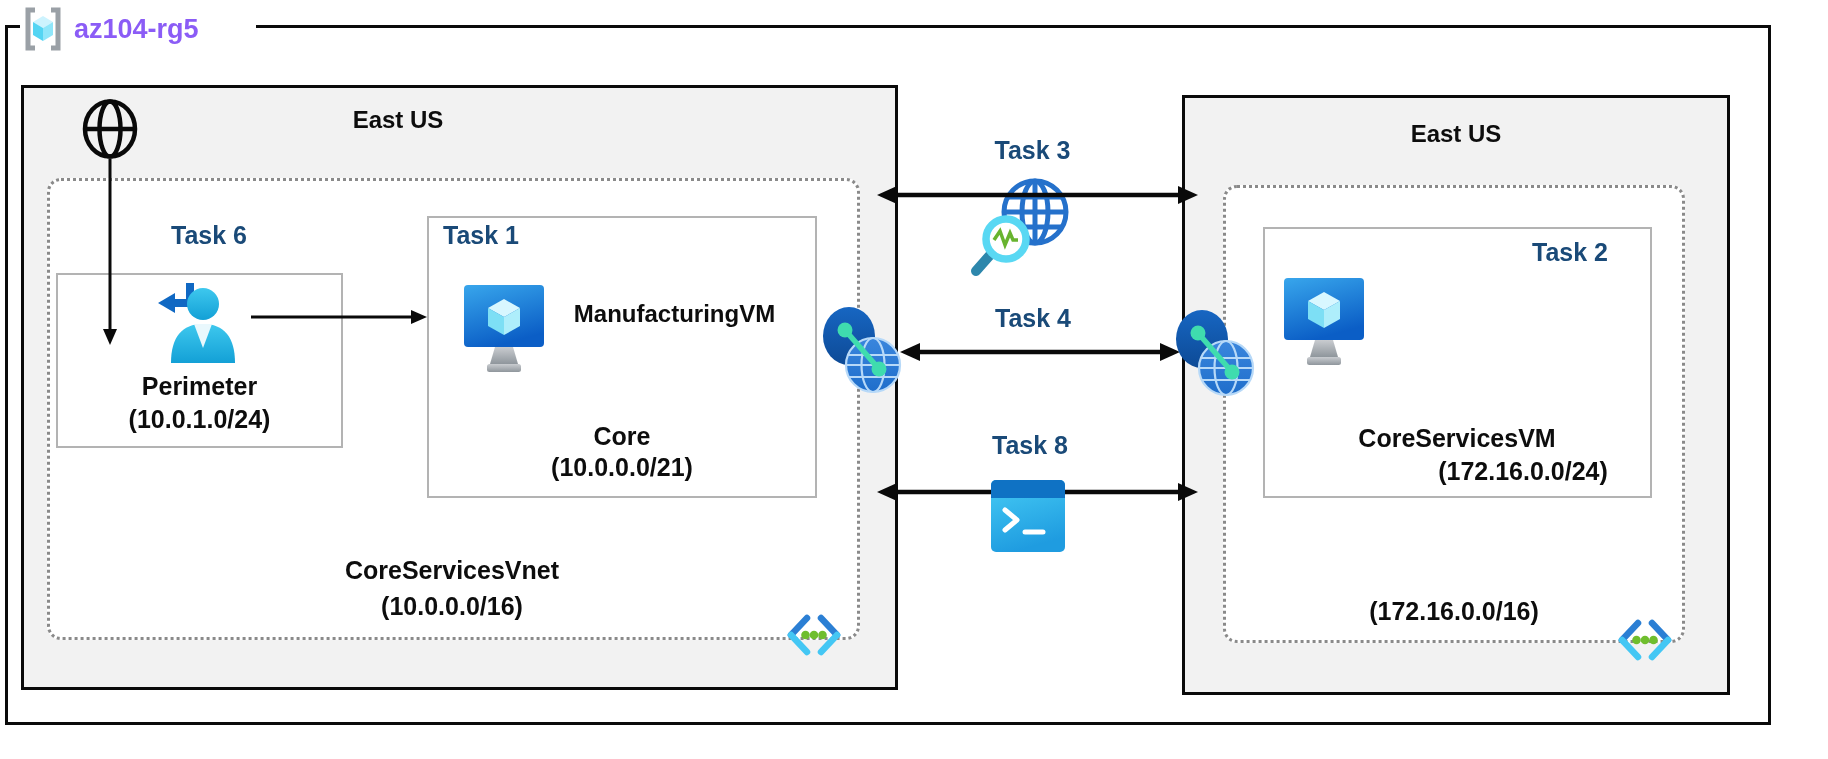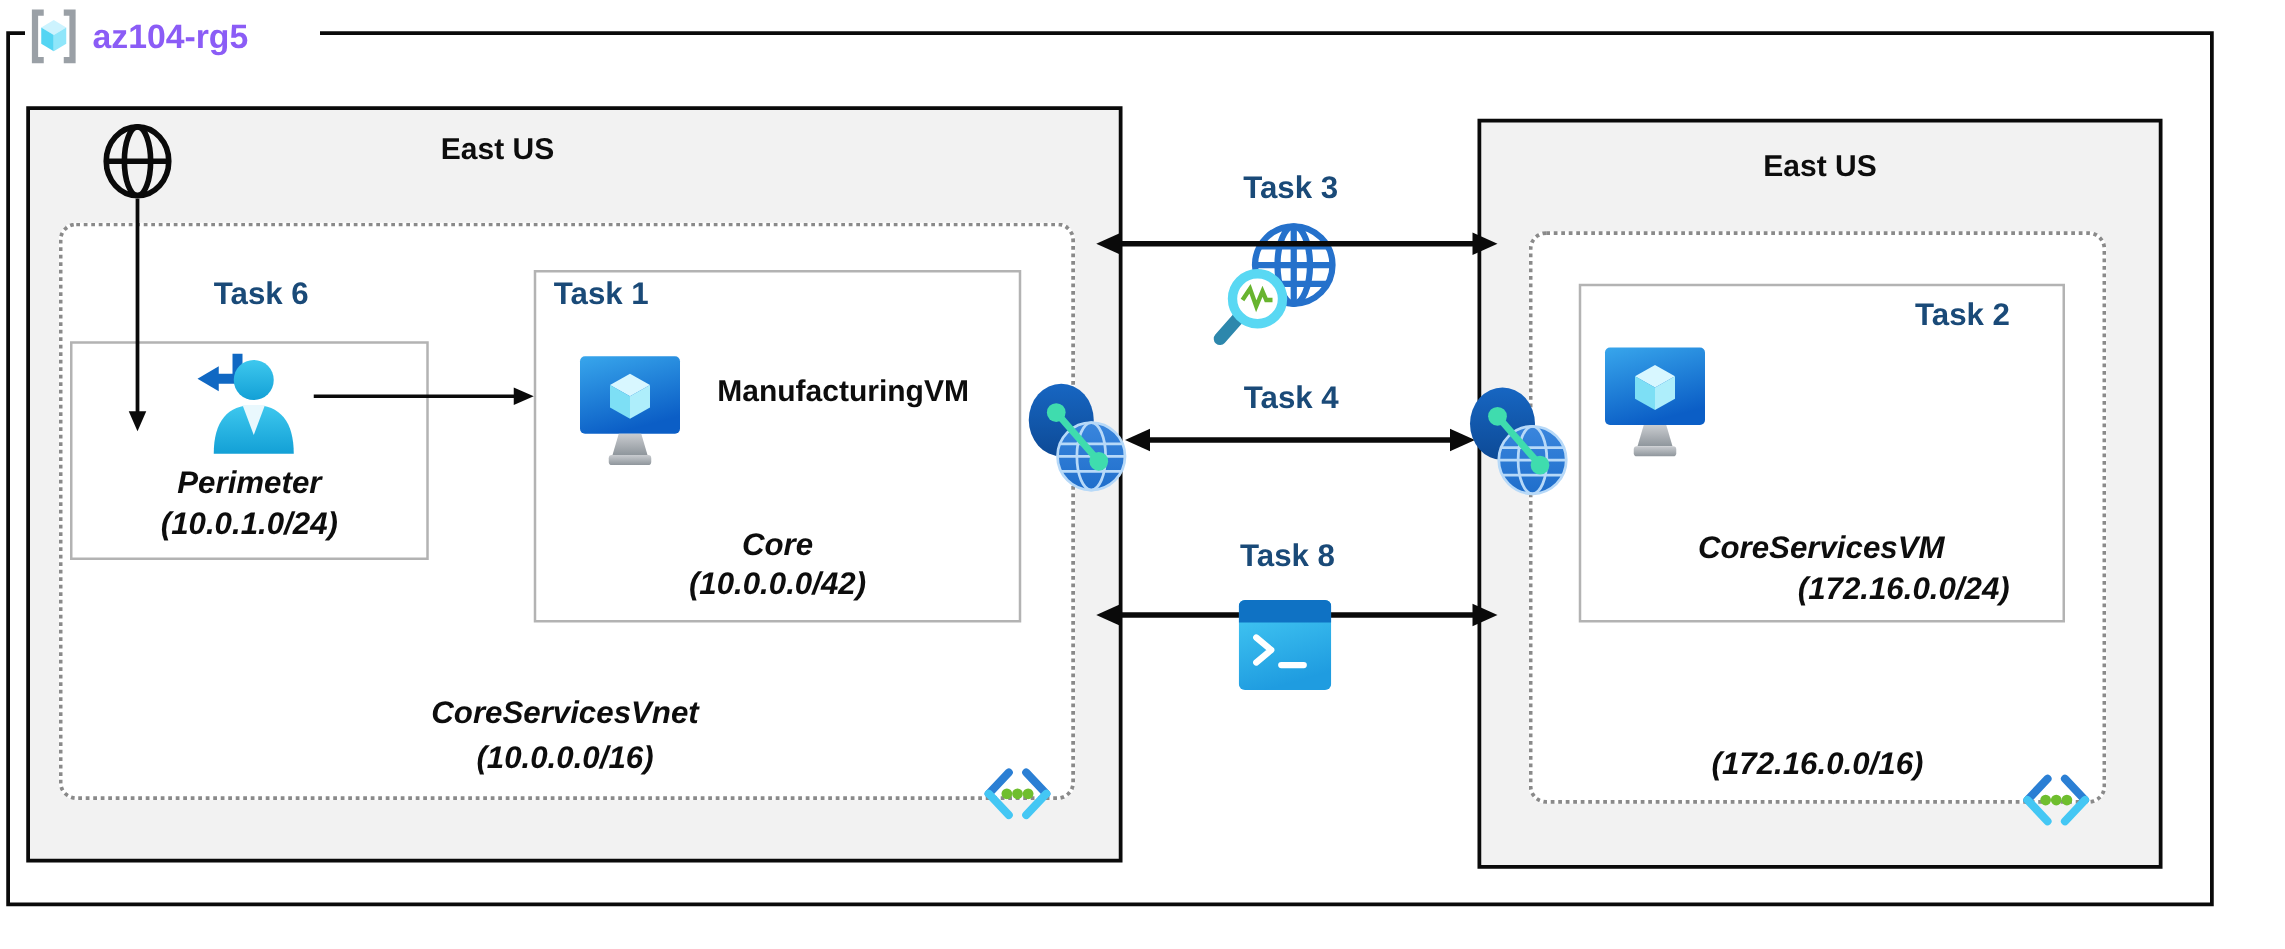--- a/index.html
+++ b/index.html
@@ -14,21 +14,21 @@
   .region-right{left:1182px;top:95px;width:542px;height:594px;}
   .vnet{background:#fff;border:3px dotted #8a8a8a;border-radius:14px;z-index:2;}
   .vnet-left{left:47px;top:178px;width:807px;height:456px;}
   .vnet-right{left:1223px;top:185px;width:456px;height:452px;}
   .subnet{background:#fff;border:2px solid #b3b3b3;z-index:3;}
   .subnet-perimeter{left:56px;top:273px;width:283px;height:171px;}
   .subnet-core{left:427px;top:216px;width:386px;height:278px;}
   .subnet-manufacturing{left:1263px;top:227px;width:385px;height:267px;}
   .lbl{z-index:4;font-weight:bold;color:#0d0d0d;text-align:center;white-space:nowrap;line-height:1.25;}
   .title{font-size:24px;}
-  .name{font-size:25px;font-style:italic;}
+  .name{font-size:25px;}
   .vmname{font-size:24px;}
   .task{font-size:25px;color:#1a4a78;}
   .icon{z-index:4;}
   .icon-over{z-index:6;}
   svg{display:block;}
   .arrow-layer{left:0;top:0;z-index:5;pointer-events:none;}
 </style>
 </head>
 <body>
 
@@ -99,21 +99,21 @@
       <rect x="2" y="2" width="80" height="62" rx="4" fill="url(#vmScr)"></rect>
       <polygon points="42,16 58,25 42,34 26,25" fill="#d8f7ff"></polygon>
       <polygon points="26,25 42,34 42,52 26,43" fill="#7ddff5"></polygon>
       <polygon points="58,25 58,43 42,52 42,34" fill="#aeeefb"></polygon>
       <polygon points="33,64 51,64 56,81 28,81" fill="url(#vmStand)"></polygon>
       <rect x="25" y="81" width="34" height="8" rx="2.5" fill="url(#vmStand)"></rect>
     </svg>
   </span>
   <div class="abs lbl vmname" style="left:557px;top:299px;width:235px;">ManufacturingVM</div>
   <div class="abs lbl name" style="left:472px;top:421px;width:300px;">Core</div>
-  <div class="abs lbl name" style="left:472px;top:452px;width:300px;">(10.0.0.0/42)</div>
+  <div class="abs lbl name" style="left:472px;top:452px;width:300px;">(10.0.0.0/21)</div>
 
   <div class="abs lbl name" style="left:252px;top:555px;width:400px;">CoreServicesVnet</div>
   <div class="abs lbl name" style="left:252px;top:591px;width:400px;">(10.0.0.0/16)</div>
 
   <div class="abs region region-right"></div>
   <div class="abs lbl title" style="left:1346px;top:119px;width:220px;">East US</div>
 
   <div class="abs vnet vnet-right"></div>
 
   <div class="abs subnet subnet-manufacturing"></div>

